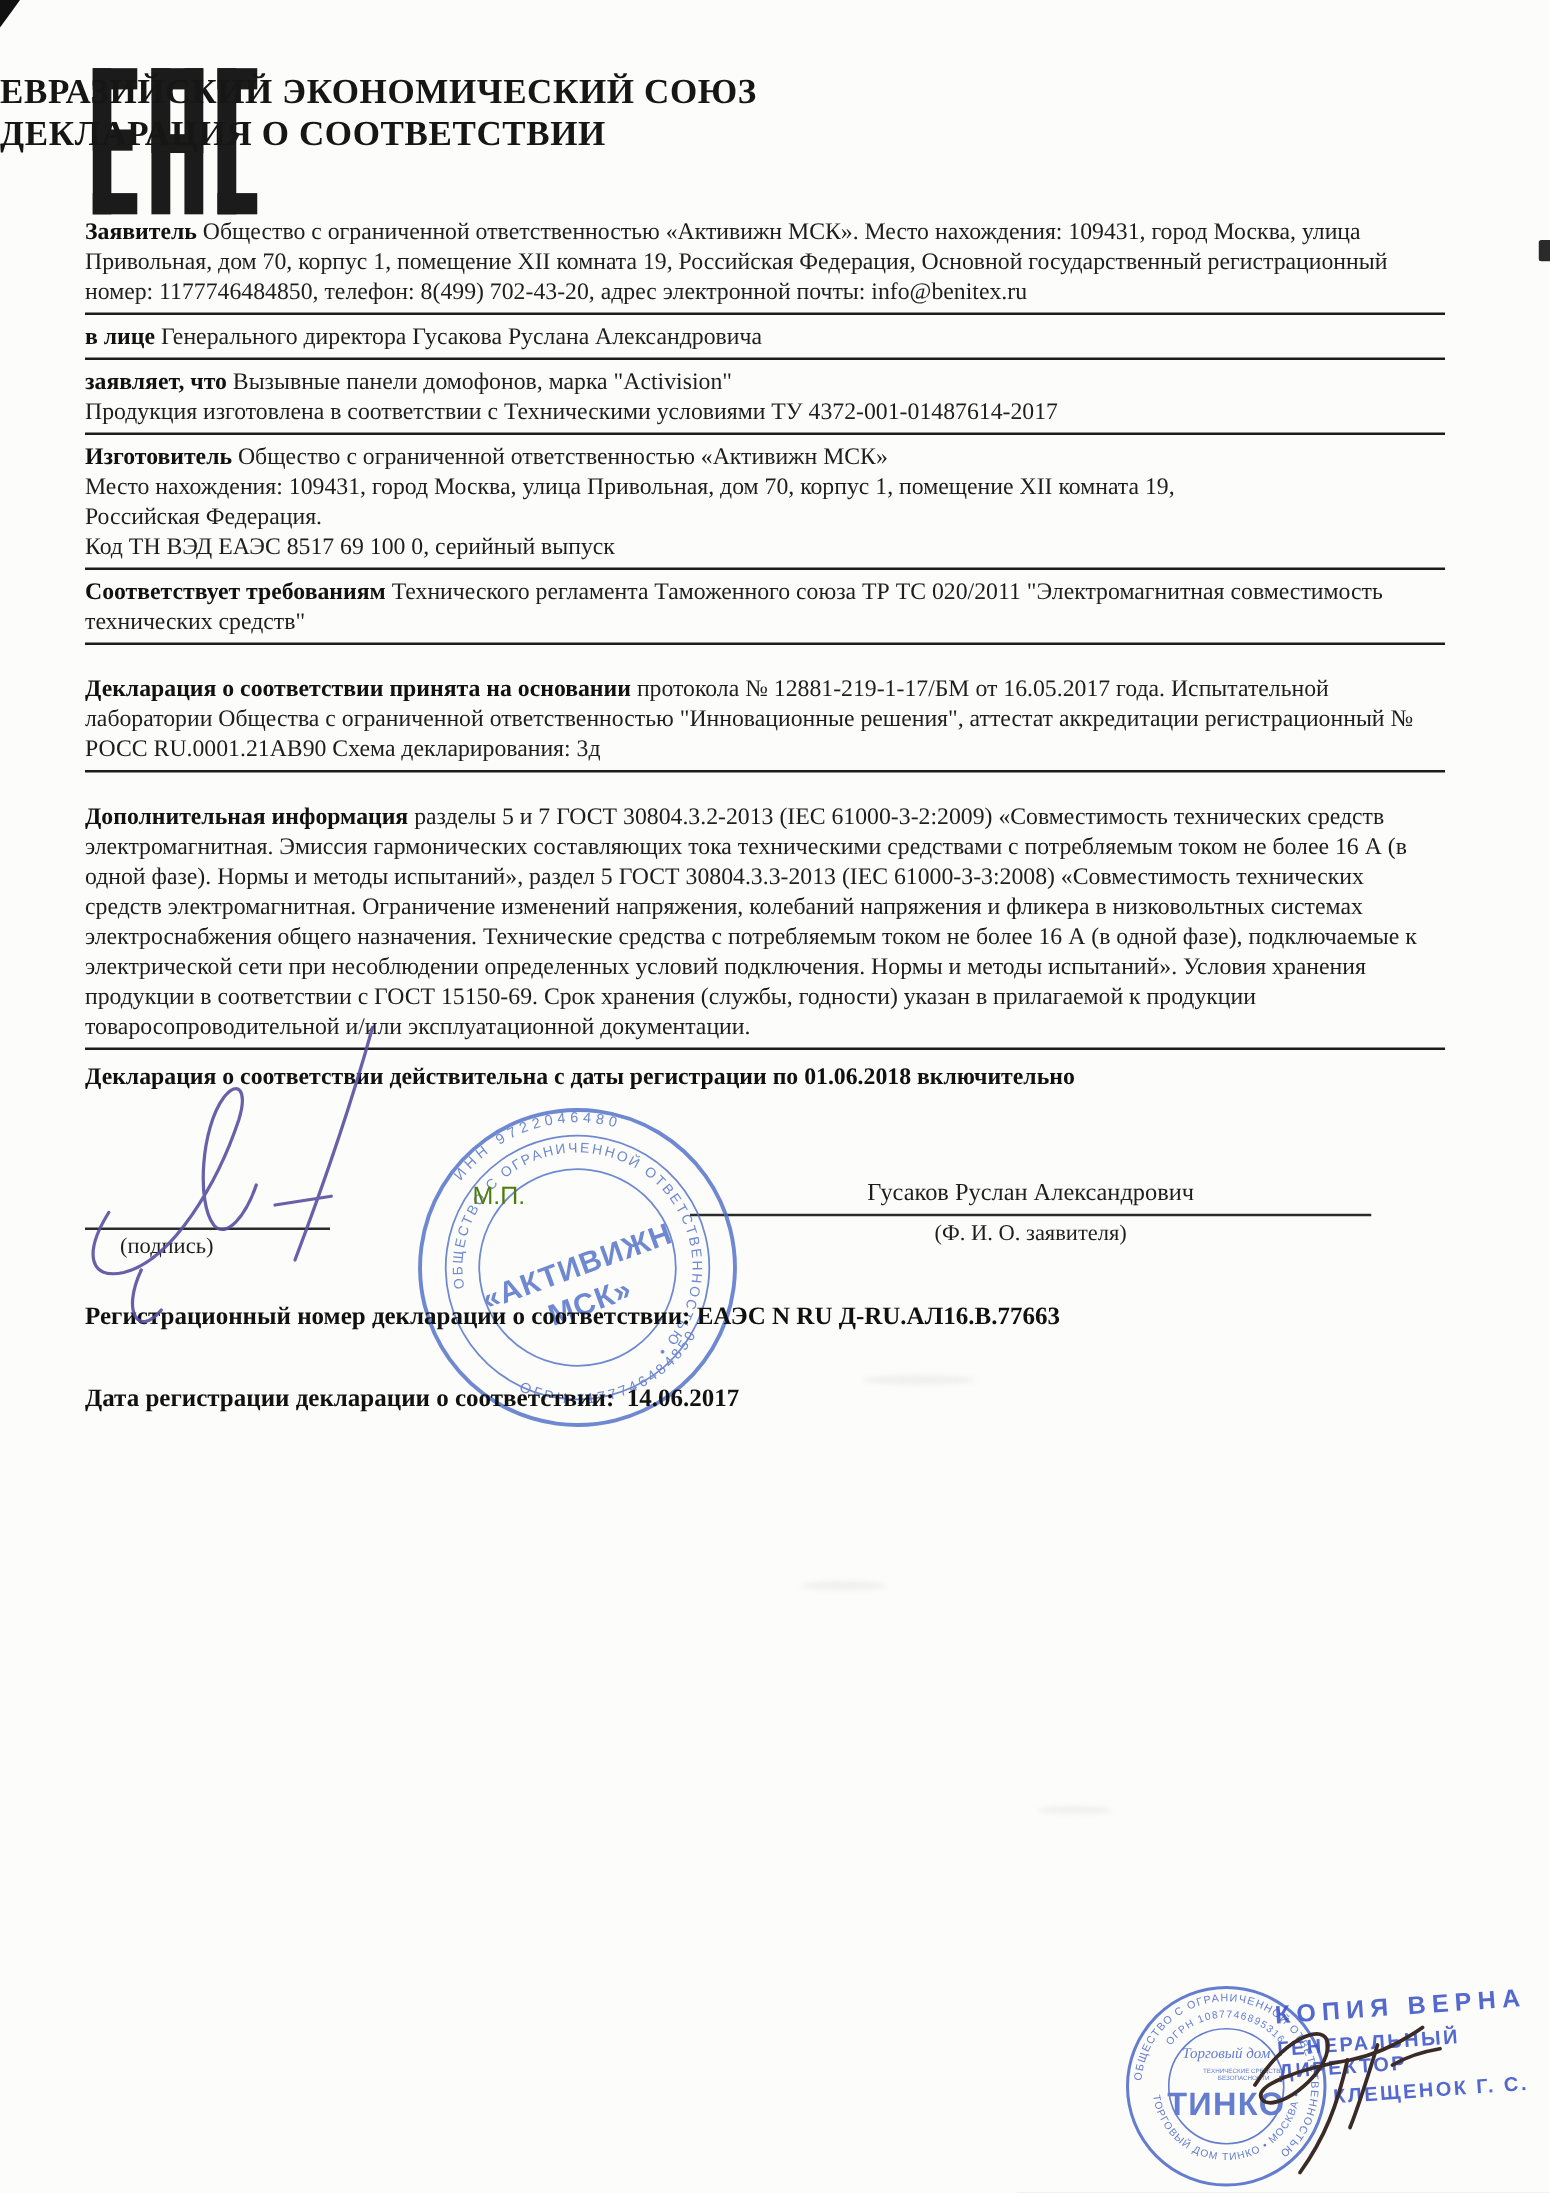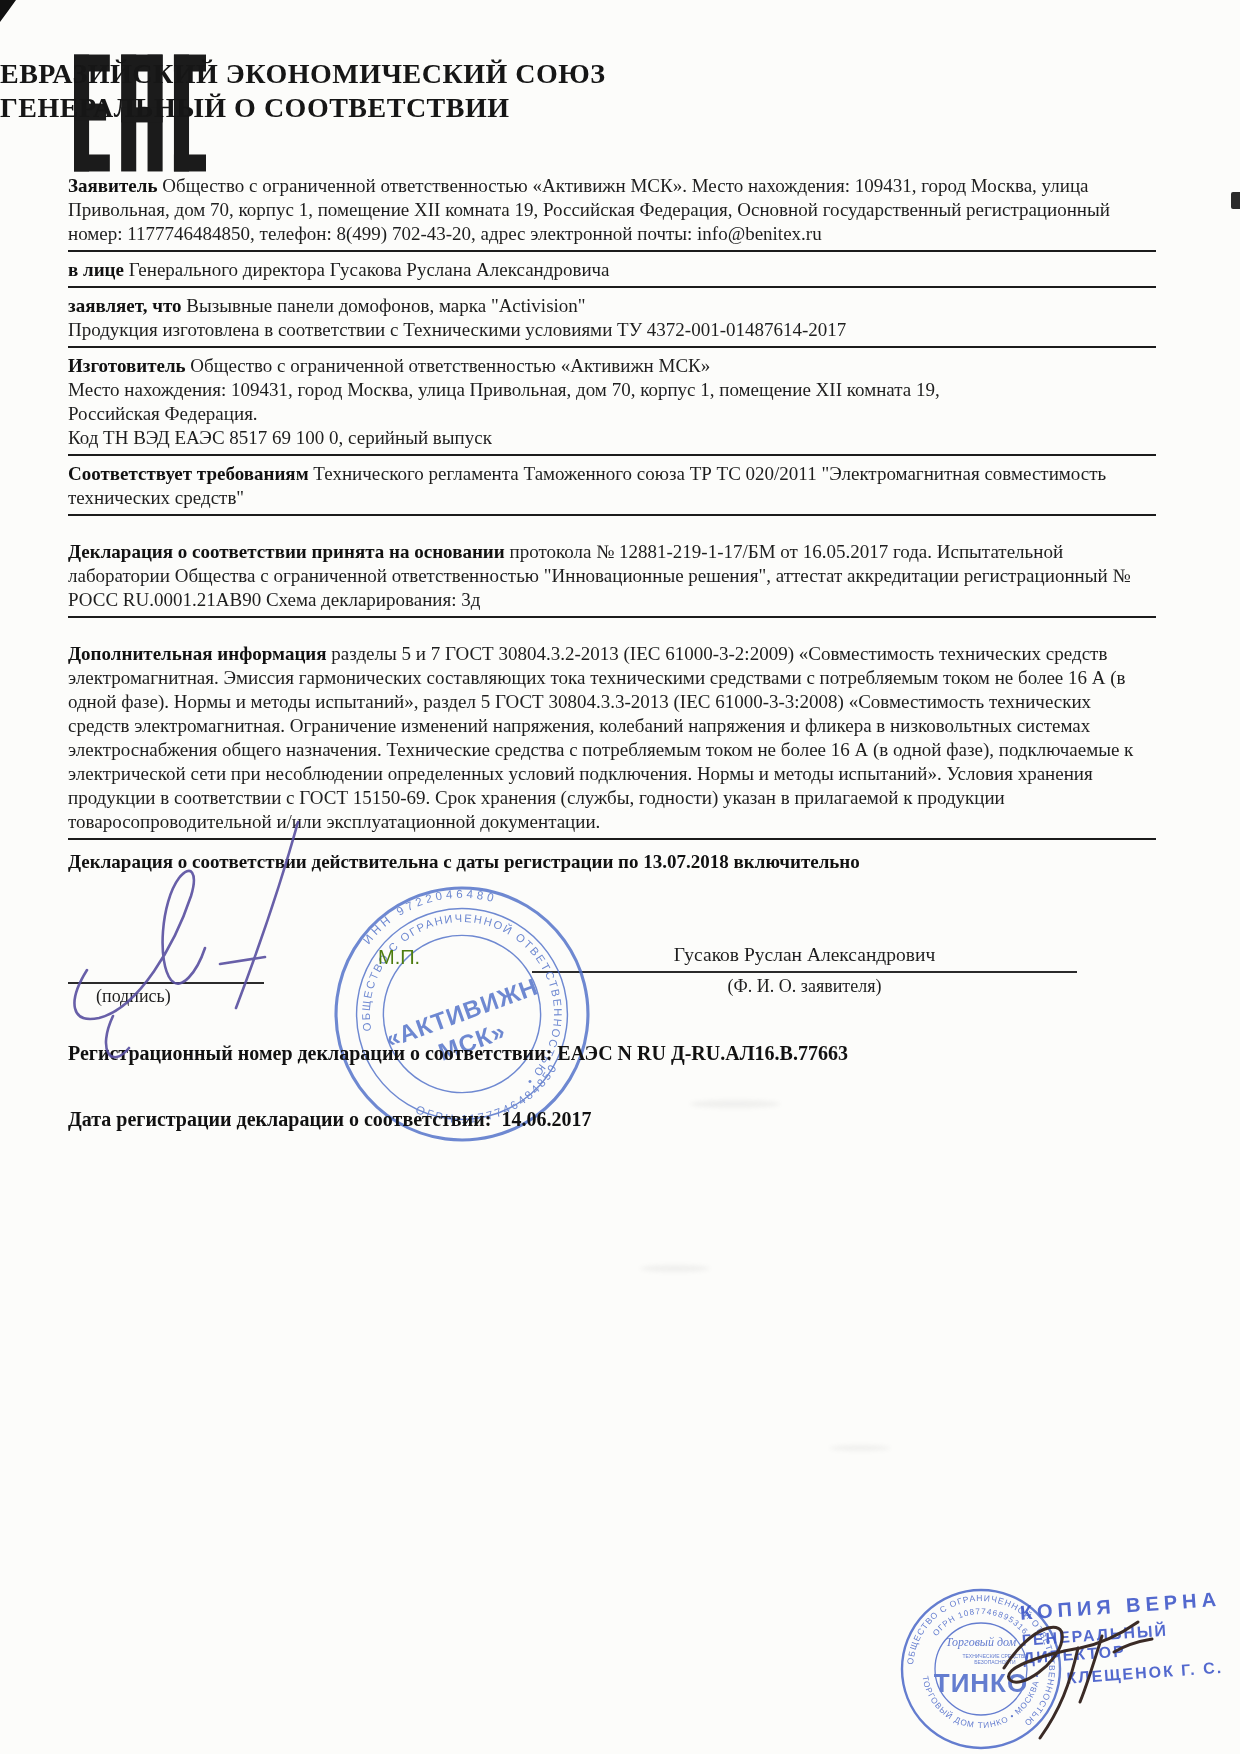--- a/index.html
+++ b/index.html
@@ -21,21 +21,21 @@
   .content p{margin:0;}
   .sec{border-bottom:2px solid #1c1c1c;padding-bottom:4px;margin-bottom:6px;}
   .sec.gap{margin-top:24px;}
   b{color:#111;}
   .validity{font-weight:bold;padding-top:4px;color:#111;}
   
   .sig1{position:absolute;left:55px;top:810px;width:330px;height:265px;z-index:5;}
   .sign-line{position:absolute;left:68px;top:982px;width:196px;border-top:2px solid #2b2b2b;}
   .sign-caption{position:absolute;left:96px;top:986px;font-size:18px;}
   .mp-label{position:absolute;left:378px;top:946px;font-family:"Liberation Sans",sans-serif;font-size:20px;color:#4d7c0f;z-index:4;}
-  .fio-block{position:absolute;left:532px;top:944px;width:545px;text-align:center;}
+  .fio-block{position:absolute;left:552px;top:944px;width:545px;text-align:center;}
   .fio-name{font-size:19.5px;}
   .fio-line{border-top:2px solid #2b2b2b;margin-top:5px;}
   .fio-caption{font-size:18px;margin-top:3px;}
   
   .reg-number{position:absolute;left:68px;top:1042px;font-size:20px;font-weight:bold;color:#111;z-index:4;}
   .reg-date{position:absolute;left:68px;top:1108px;font-size:20px;font-weight:bold;color:#111;z-index:4;}
   
   .stamp-activision{position:absolute;left:328px;top:880px;width:268px;height:268px;opacity:.8;z-index:3;}
   .stamp-tinko{position:absolute;left:896px;top:1584px;width:170px;height:170px;opacity:.85;z-index:3;}
   .copy-block{position:absolute;left:1022px;top:1594px;width:220px;transform:rotate(-4deg);
@@ -69,21 +69,21 @@
           <rect x="25" y="28" width="22" height="8"></rect>
         <rect x="53" y="0" width="8" height="62"></rect>
           <rect x="53" y="0" width="17" height="9"></rect>
         <rect x="53" y="53" width="17" height="9"></rect>
       </g>
     </svg>
   </div>
 
   <div class="doc-title">
     <div class="t1">ЕВРАЗИЙСКИЙ ЭКОНОМИЧЕСКИЙ СОЮЗ</div>
-    <div class="t2">ГЕНЕРАЛЬНЫЙ О СООТВЕТСТВИИ</div>
+    <div class="t2">ДЕКЛАРАЦИЯ О СООТВЕТСТВИИ</div>
   </div>
 
   <div class="content">
     <div class="sec">
       <p><b>Заявитель</b><span> Общество с ограниченной ответственностью «Активижн МСК». Место нахождения: 109431, город Москва, улица Привольная, дом 70, корпус 1, помещение XII комната 19, Российская Федерация, Основной государственный регистрационный номер: 1177746484850, телефон: 8(499) 702-43-20, адрес электронной почты: info@benitex.ru</span></p>
     </div>
     <div class="sec">
       <p><b>в лице</b><span> Генерального директора Гусакова Руслана Александровича</span></p>
     </div>
     <div class="sec">
@@ -98,21 +98,21 @@
     </div>
     <div class="sec">
       <p><b>Соответствует требованиям</b><span> Технического регламента Таможенного союза ТР ТС 020/2011 "Электромагнитная совместимость технических средств"</span></p>
     </div>
     <div class="sec gap">
       <p><b>Декларация о соответствии принята на основании</b><span> протокола № 12881-219-1-17/БМ от 16.05.2017 года. Испытательной лаборатории Общества с ограниченной ответственностью "Инновационные решения", аттестат аккредитации регистрационный № РОСС RU.0001.21АВ90 Схема декларирования: 3д</span></p>
     </div>
     <div class="sec gap">
       <p><b>Дополнительная информация</b><span>  разделы 5 и 7 ГОСТ 30804.3.2-2013 (IEC 61000-3-2:2009) «Совместимость технических средств электромагнитная. Эмиссия гармонических составляющих тока техническими средствами с потребляемым током не более 16 А (в одной фазе). Нормы и методы испытаний»,  раздел 5 ГОСТ 30804.3.3-2013 (IEC 61000-3-3:2008) «Совместимость технических средств электромагнитная. Ограничение изменений напряжения, колебаний напряжения и фликера в низковольтных системах электроснабжения общего назначения. Технические средства с потребляемым током не более 16 А (в одной фазе), подключаемые к электрической сети при несоблюдении определенных условий подключения. Нормы и методы испытаний». Условия хранения продукции в соответствии с ГОСТ 15150-69. Срок хранения (службы, годности) указан в прилагаемой к продукции товаросопроводительной и/или эксплуатационной документации.</span></p>
     </div>
-    <p class="validity">Декларация о соответствии действительна с даты регистрации  по 13.07.2018 включительно</p>
+    <p class="validity">Декларация о соответствии действительна с даты регистрации  по 01.06.2018 включительно</p>
   </div>
 
   <svg class="sig1" viewBox="0 0 330 265">
     <g fill="none" stroke="#584fa0" stroke-width="2.6" stroke-linecap="round" opacity=".9">
       <path d="M243 12 C 228 66 206 132 181 198"></path>
       <path d="M32 160 C 12 192 16 214 44 208 C 84 198 120 134 136 86 C 143 63 136 53 124 68 C 106 92 102 152 116 170 C 126 182 142 162 150 138"></path>
       <path d="M165 154 L 210 147"></path>
       <path d="M58 206 C 42 240 56 260 74 238"></path>
       <path d="M150 138 C 158 120 168 92 181 198" opacity=".0"></path>
     </g>

